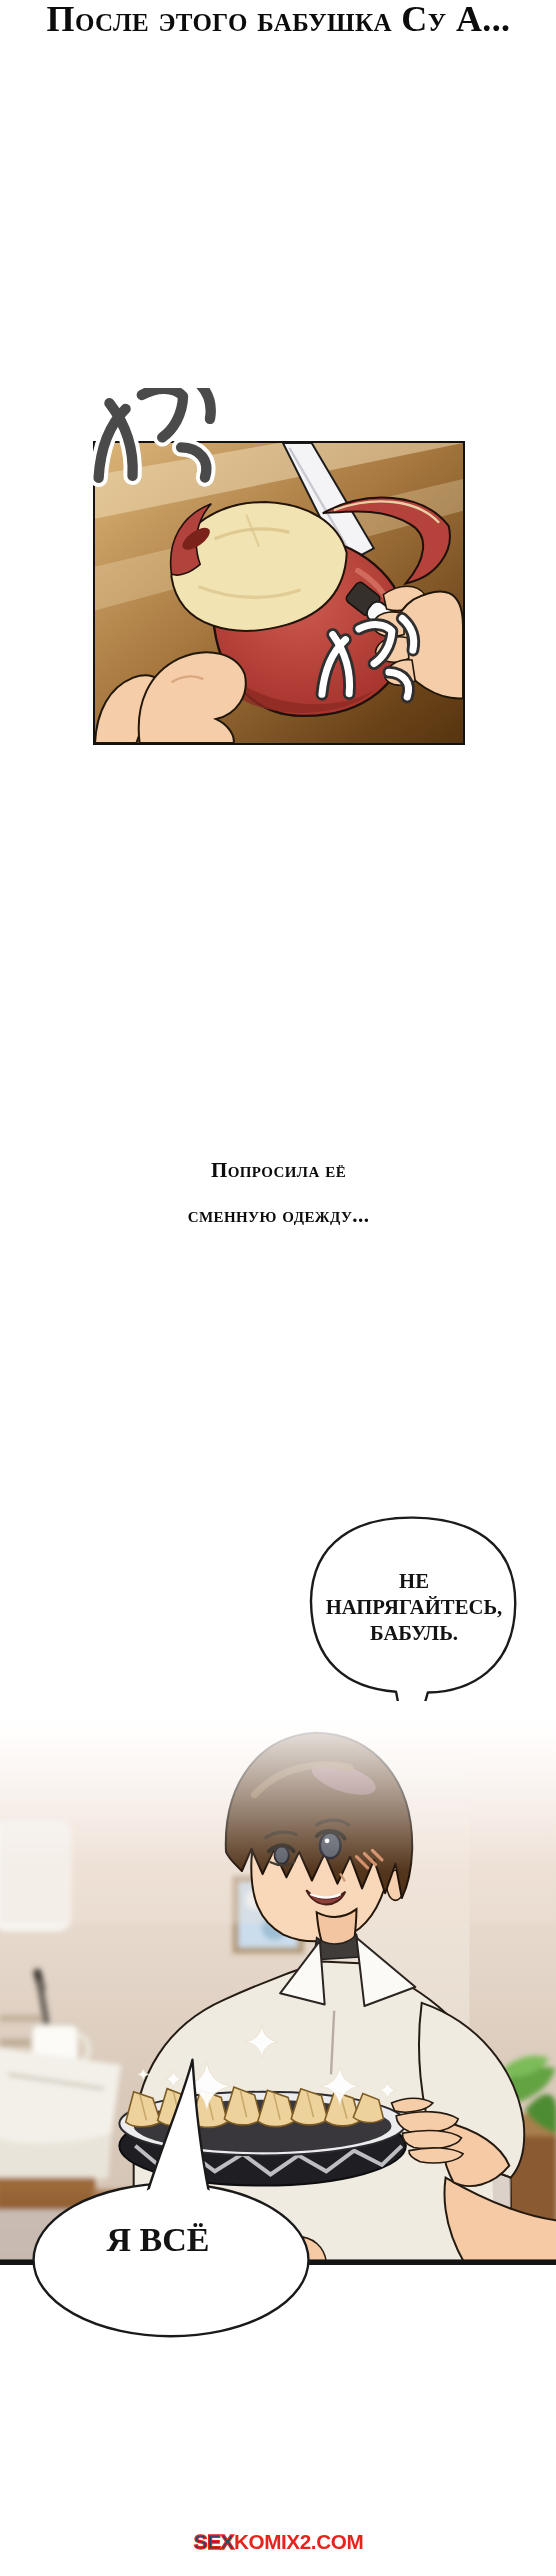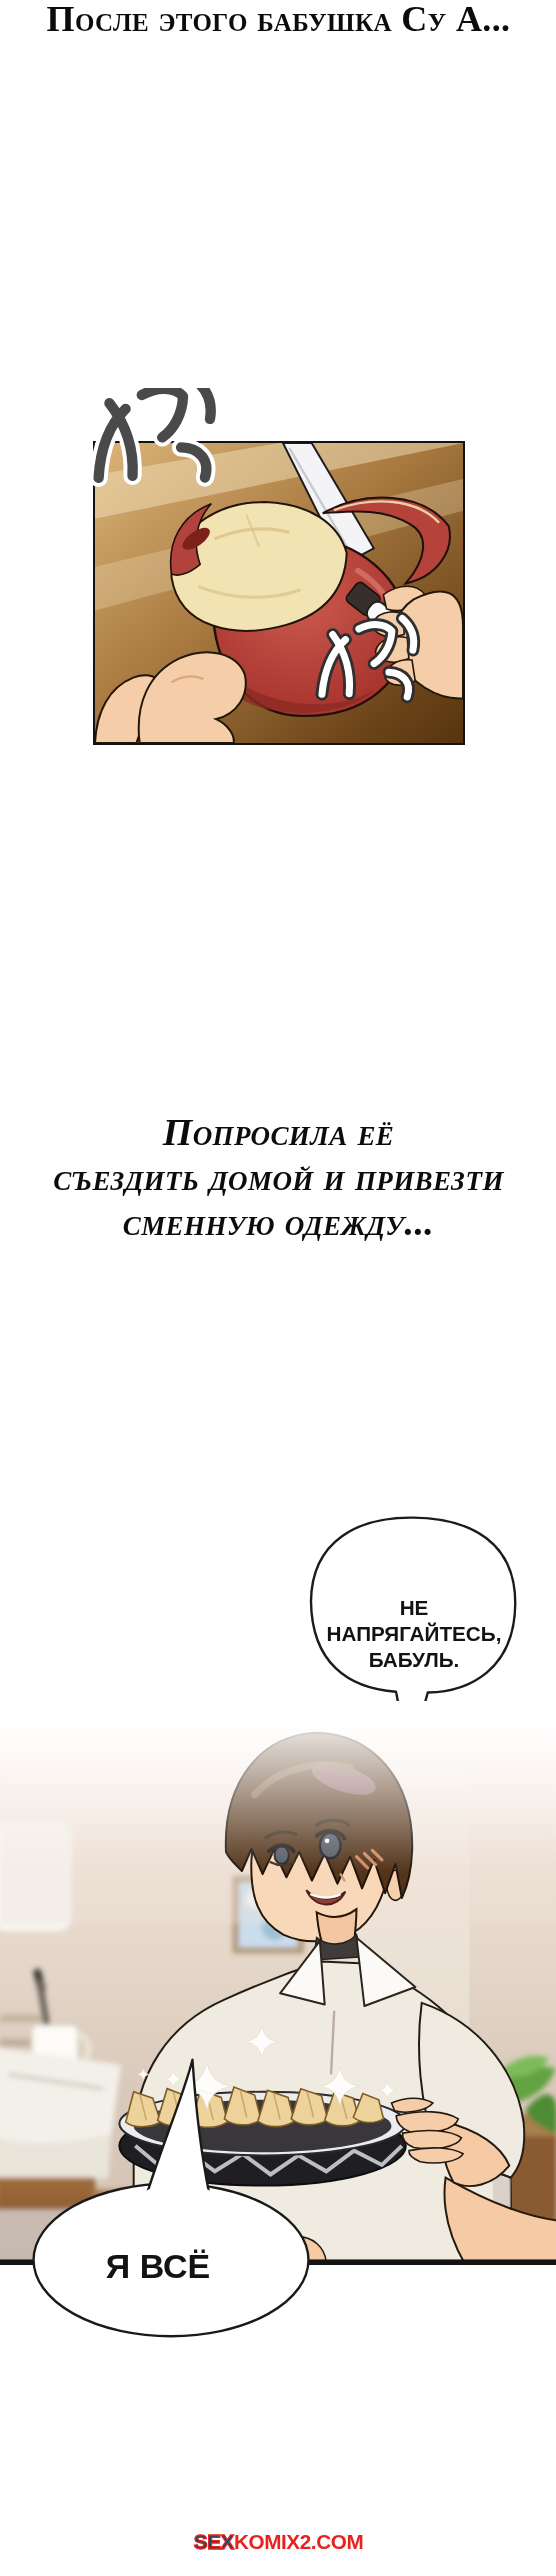--- a/index.html
+++ b/index.html
@@ -2,31 +2,31 @@
 <html style="font-size:12.7px"><head>
 <meta charset="utf-8">
 <style>
   html,body{margin:0;padding:0;background:#ffffff;}
   .page{position:relative;width:557px;height:2576px;background:#ffffff;overflow:hidden;
         font-family:"Liberation Sans",sans-serif;}
   
   .narr{position:absolute;left:0;width:557px;text-align:center;color:#0c0c0c;
         font-family:"Liberation Serif",serif;font-variant:small-caps;font-weight:600;}
   .narr-top{top:-1.6px;font-size:36px;letter-spacing:0.4px;}
-  .narr-mid{top:1110px;font-size:38px;line-height:45px;letter-spacing:0.4px;font-style:italic;}
+  .narr-mid{top:1148px;font-size:21px;line-height:45px;letter-spacing:0.4px;}
   .narr-mid span{display:block;}
   
   .panel1{position:absolute;left:93px;top:441px;width:372px;height:304px;
           border:2.4px solid #121212;box-sizing:border-box;background:#8a5a28;}
   .panel1 svg{display:block;width:100%;height:100%;}
   .sfx-abs{position:absolute;pointer-events:none;}
   
   .bubble-svg{position:absolute;pointer-events:none;}
   .bubble-text{position:absolute;text-align:center;color:#131313;font-weight:800;
-               font-family:Liberation Sans, sans-serif;margin-top:27px;}
+               font-family:Liberation Serif, serif;}
   .bt1{left:312px;top:1568px;width:204px;font-size:20.7px;line-height:26px;}
   .bt2{left:35px;top:2223px;width:246px;font-size:34px;line-height:33px;}
   .bubble-text span{display:block;}
   
   .panel2{position:absolute;left:0;top:1701px;width:557px;height:564px;}
   .panel2 svg{display:block;width:100%;height:100%;}
   
   .watermark{position:absolute;left:0;top:2530px;width:557px;text-align:center;
              font-size:20.7px;font-weight:700;letter-spacing:-0.4px;color:#e8231d;}
   .watermark .wm-outline{color:#0c4a6e;-webkit-text-stroke:1.3px #e8231d;}
@@ -120,21 +120,20 @@
           <path d="M 44,12 C 58,44 60,76 50,108"></path>
         <path d="M 86,12 C 108,6 128,12 136,26 C 130,48 114,64 98,70"></path>
         <path d="M 156,10 C 168,26 170,44 162,62"></path>
           <path d="M 118,88 C 140,94 150,112 138,132"></path>
       </g>
     </g>
   </svg>
 
   <div class="narr narr-mid">
     <span>Попросила её</span>
-    <span>съездить домой и привезти</span>
     <span>сменную одежду...</span>
   </div>
 
   <svg class="bubble-svg" style="left:307px;top:1515px;" width="213" height="239" viewBox="0 0 268 300" aria-hidden="true">
     <path d="M 134,3 C 206,4 263,34 262,112 C 261,194 204,222 152,223
              C 146,248 132,274 112,292 C 122,268 116,242 112,222
              C 52,218 6,186 5,108 C 6,32 64,2 134,3 Z" fill="#ffffff" stroke="#1b1b1b" stroke-width="3" stroke-linejoin="round"></path>
   </svg>
   <div class="bubble-text bt1">
     <span>НЕ</span>

